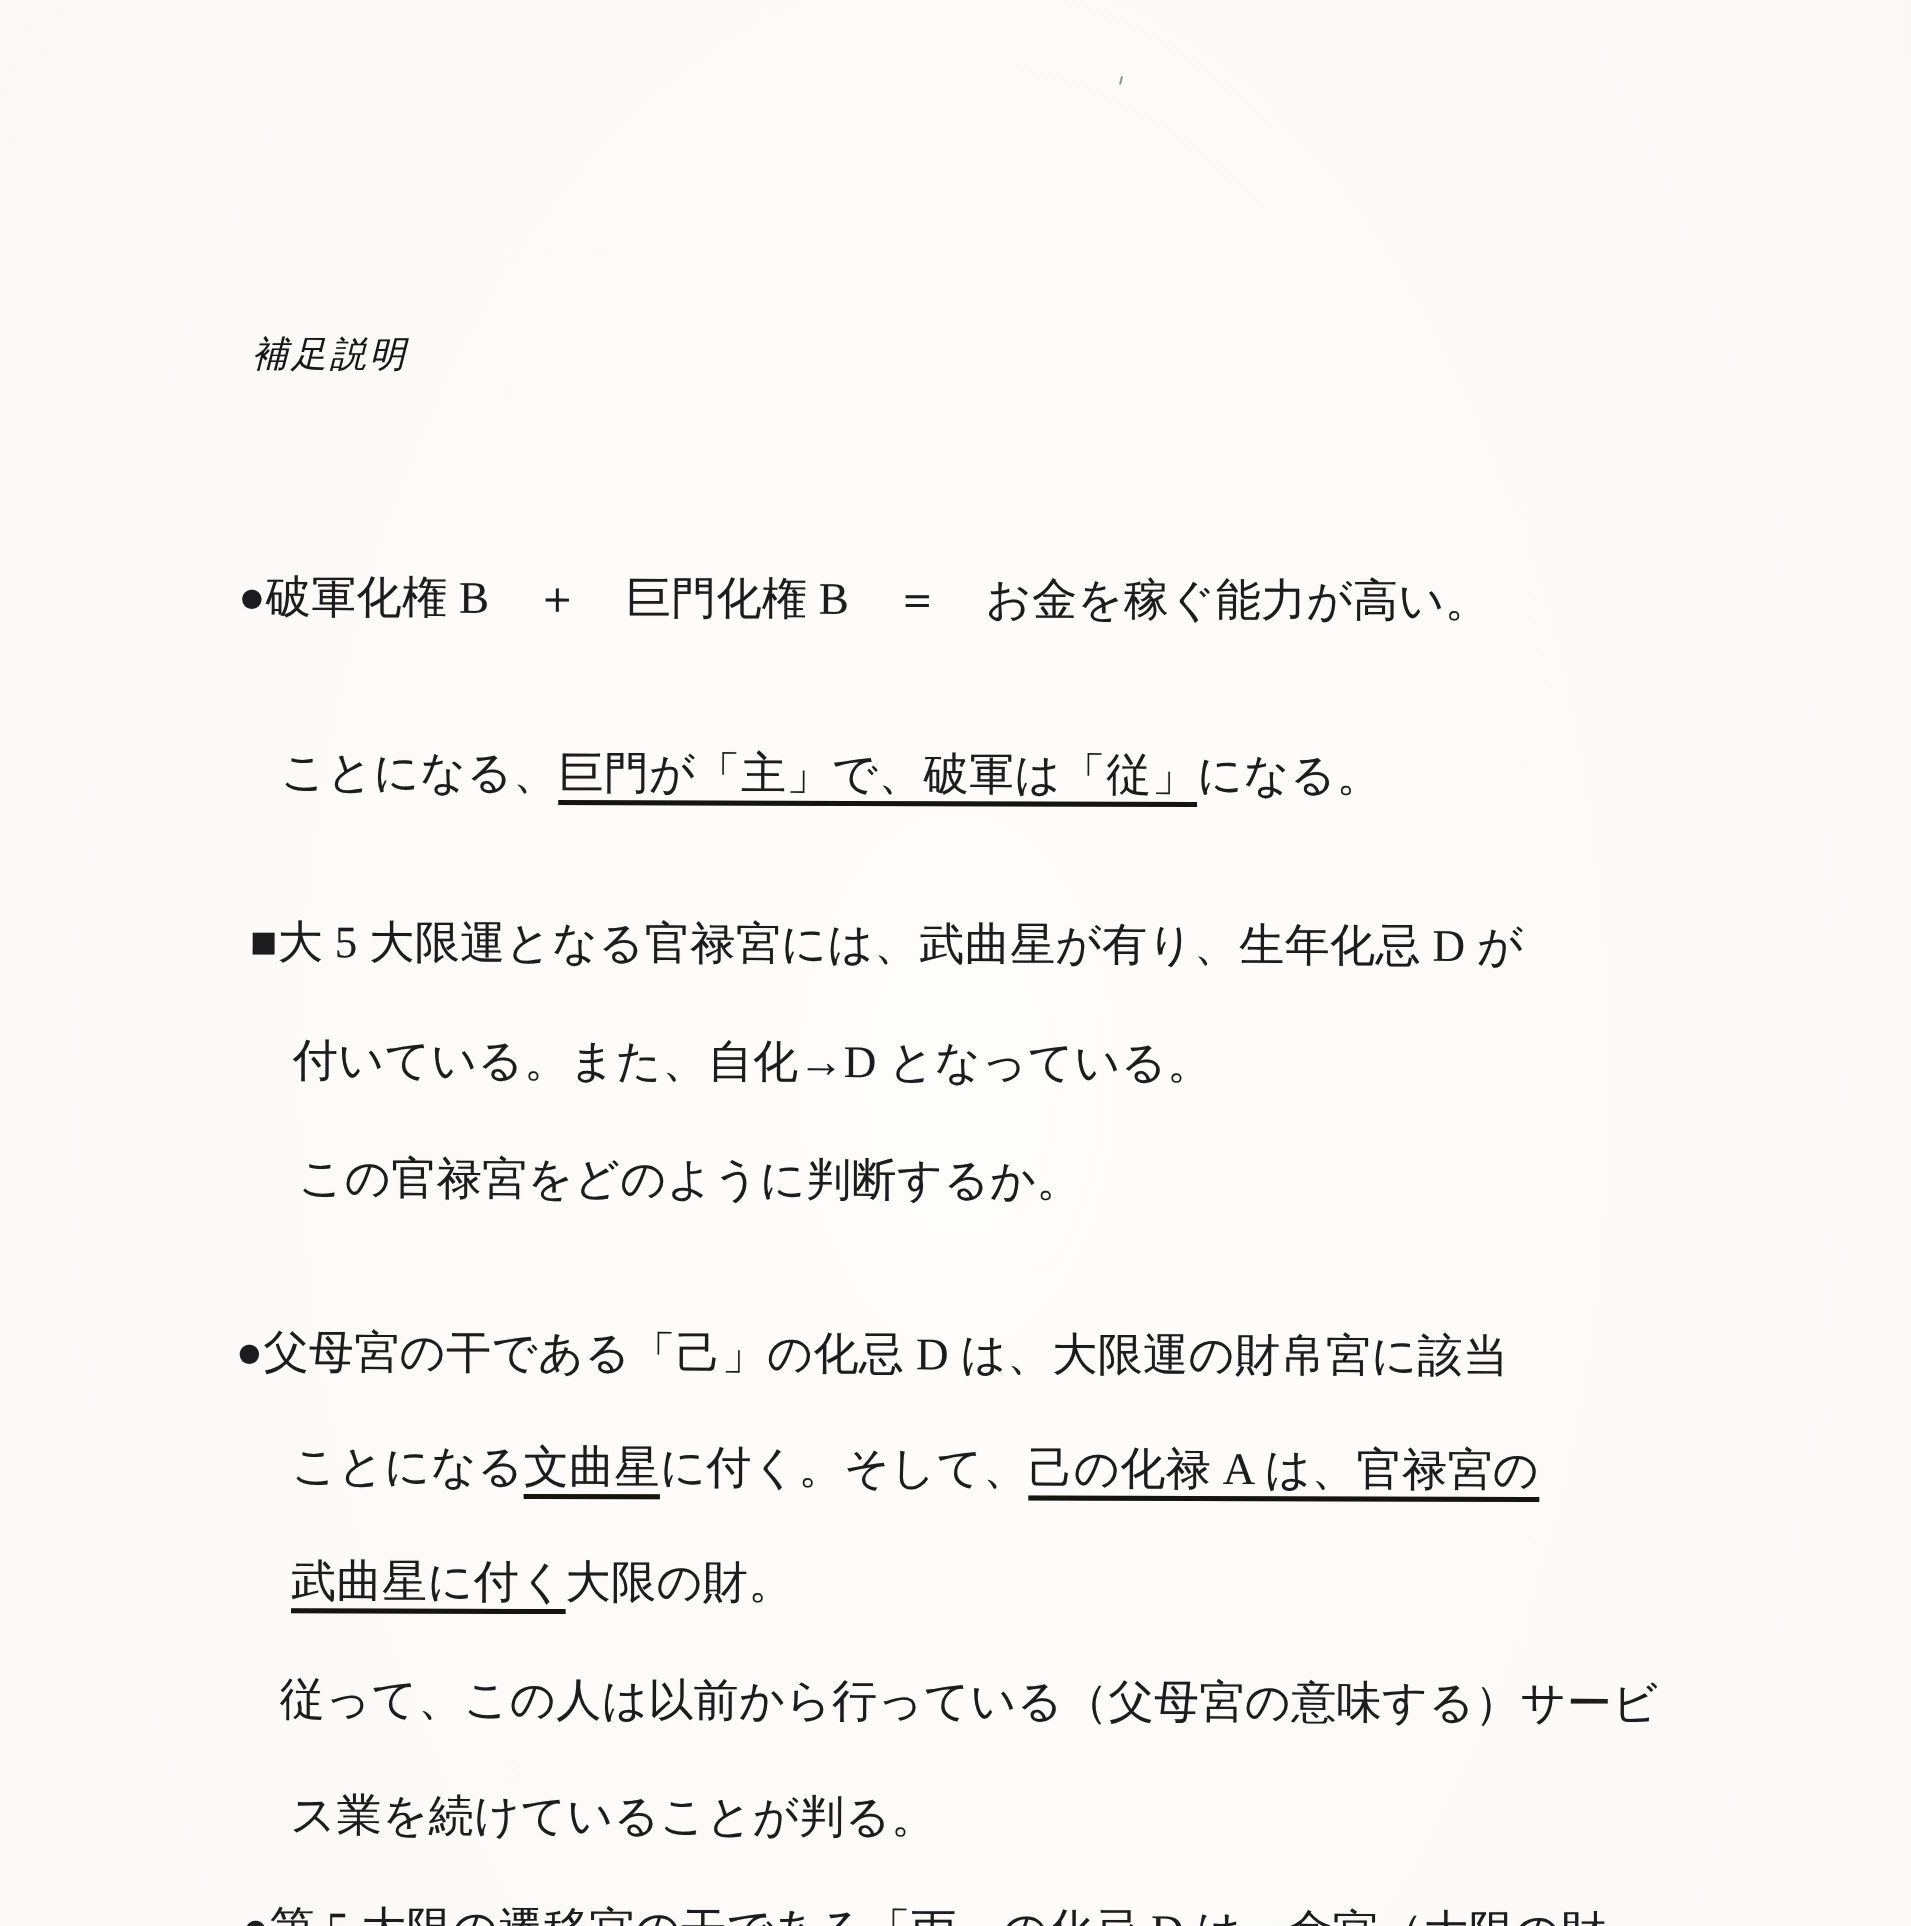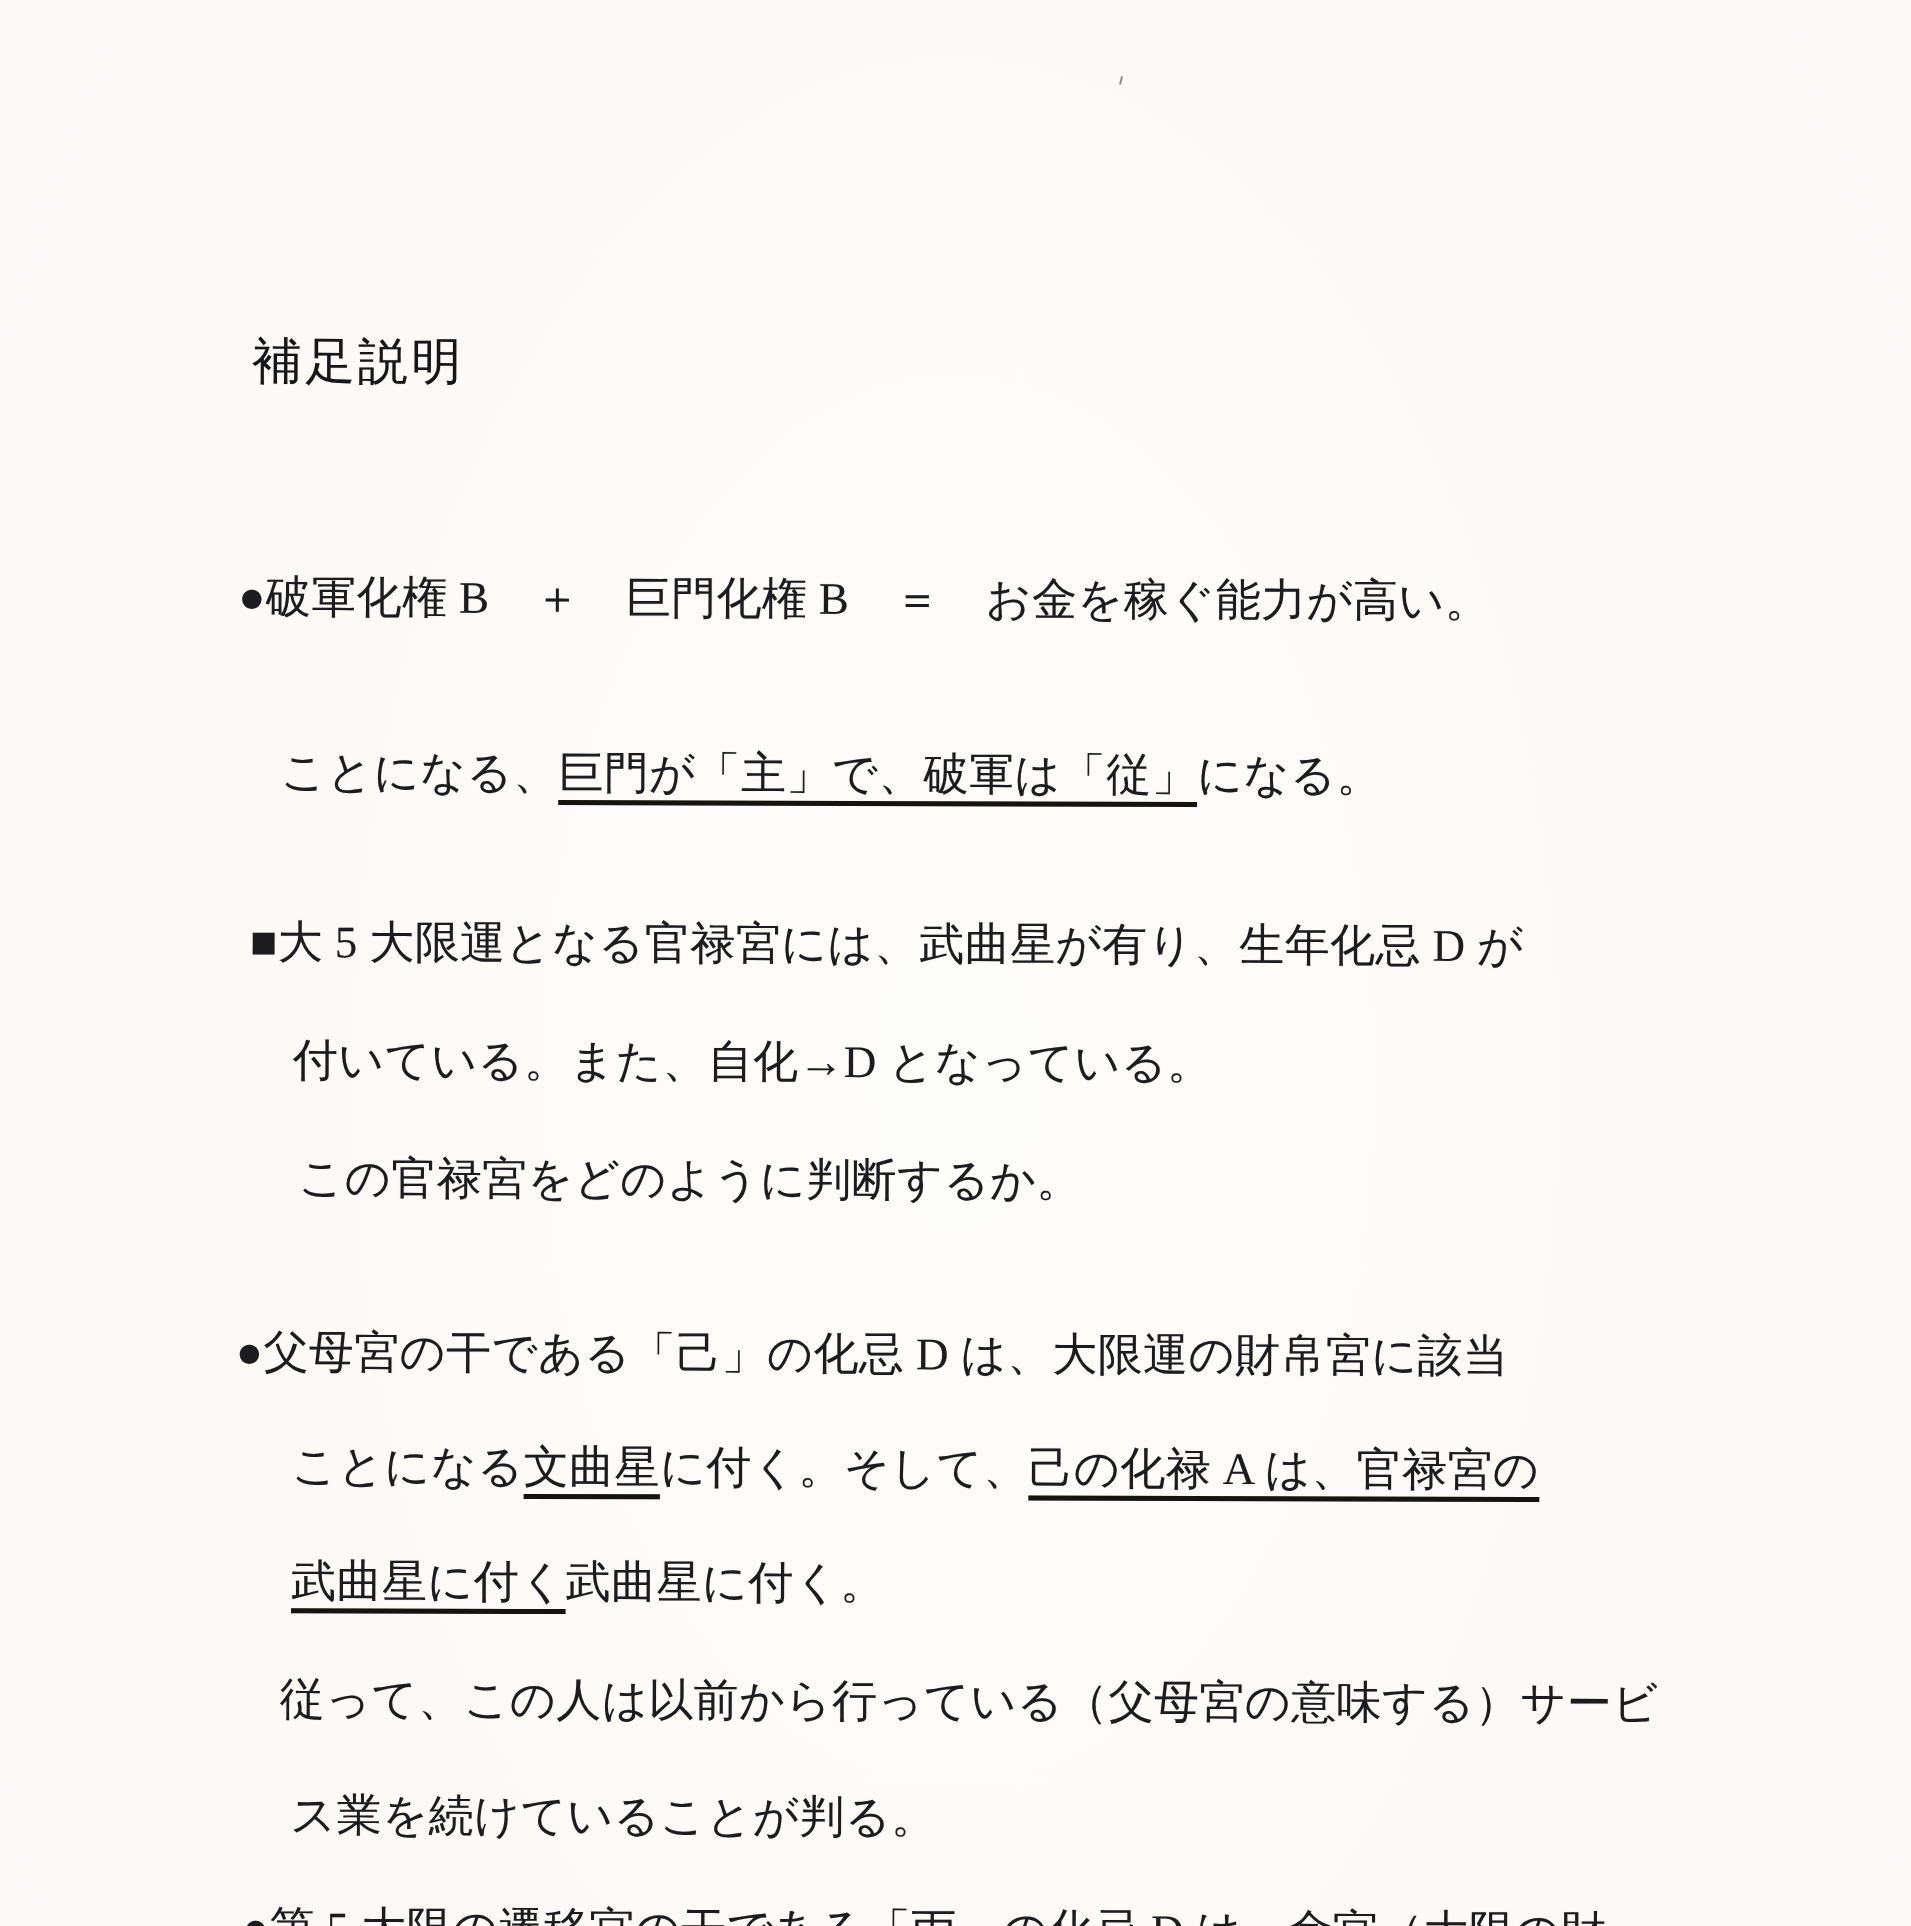--- a/index.html
+++ b/index.html
@@ -23,26 +23,27 @@
   }
   .content {
     position: absolute;
     left: 0; top: 0;
     width: 100%; height: 100%;
     transform: rotate(0.18deg);
     transform-origin: 231px 347px;
   }
   .title {
     position: absolute;
-    font-size: 50px;
+    font-size: 36px;
     line-height: 1;
     letter-spacing: 3.1px;
     white-space: nowrap;
     color: #161618;
     text-shadow: 0 0 0.8px rgba(30,30,30,0.35);
+    font-style: italic;
   }
   .line {
     position: absolute;
     font-size: 45px;
     line-height: 1.08;
     letter-spacing: 0.4px;
     white-space: nowrap;
     color: #1c1c1e;
     text-shadow: 0 0 0.8px rgba(30,30,30,0.3);
   }
@@ -93,21 +94,21 @@
 
     <div class="line" style="left:239px; top:1328px;">
       <span>●父母宮の干である「己」の化忌 D は、大限運の財帛宮に該当</span><span class="u"></span><span></span><span class="u"></span><span></span>
     </div>
 
     <div class="line" style="left:295px; top:1442px;">
       <span>ことになる</span><span class="u">文曲星</span><span>に付く。そして、</span><span class="u">己の化禄 A は、官禄宮の</span><span></span>
     </div>
 
     <div class="line" style="left:295px; top:1557px;">
-      <span></span><span class="u">武曲星に付く</span><span>武曲星に付く。</span><span class="u"></span><span></span>
+      <span></span><span class="u">武曲星に付く</span><span>大限の財。</span><span class="u"></span><span></span>
     </div>
 
     <div class="line" style="left:284px; top:1675px;">
       <span>従って、この人は以前から行っている（父母宮の意味する）サービ</span><span class="u"></span><span></span><span class="u"></span><span></span>
     </div>
 
     <div class="line" style="left:295px; top:1791px;">
       <span>ス業を続けていることが判る。</span><span class="u"></span><span></span><span class="u"></span><span></span>
     </div>
 

